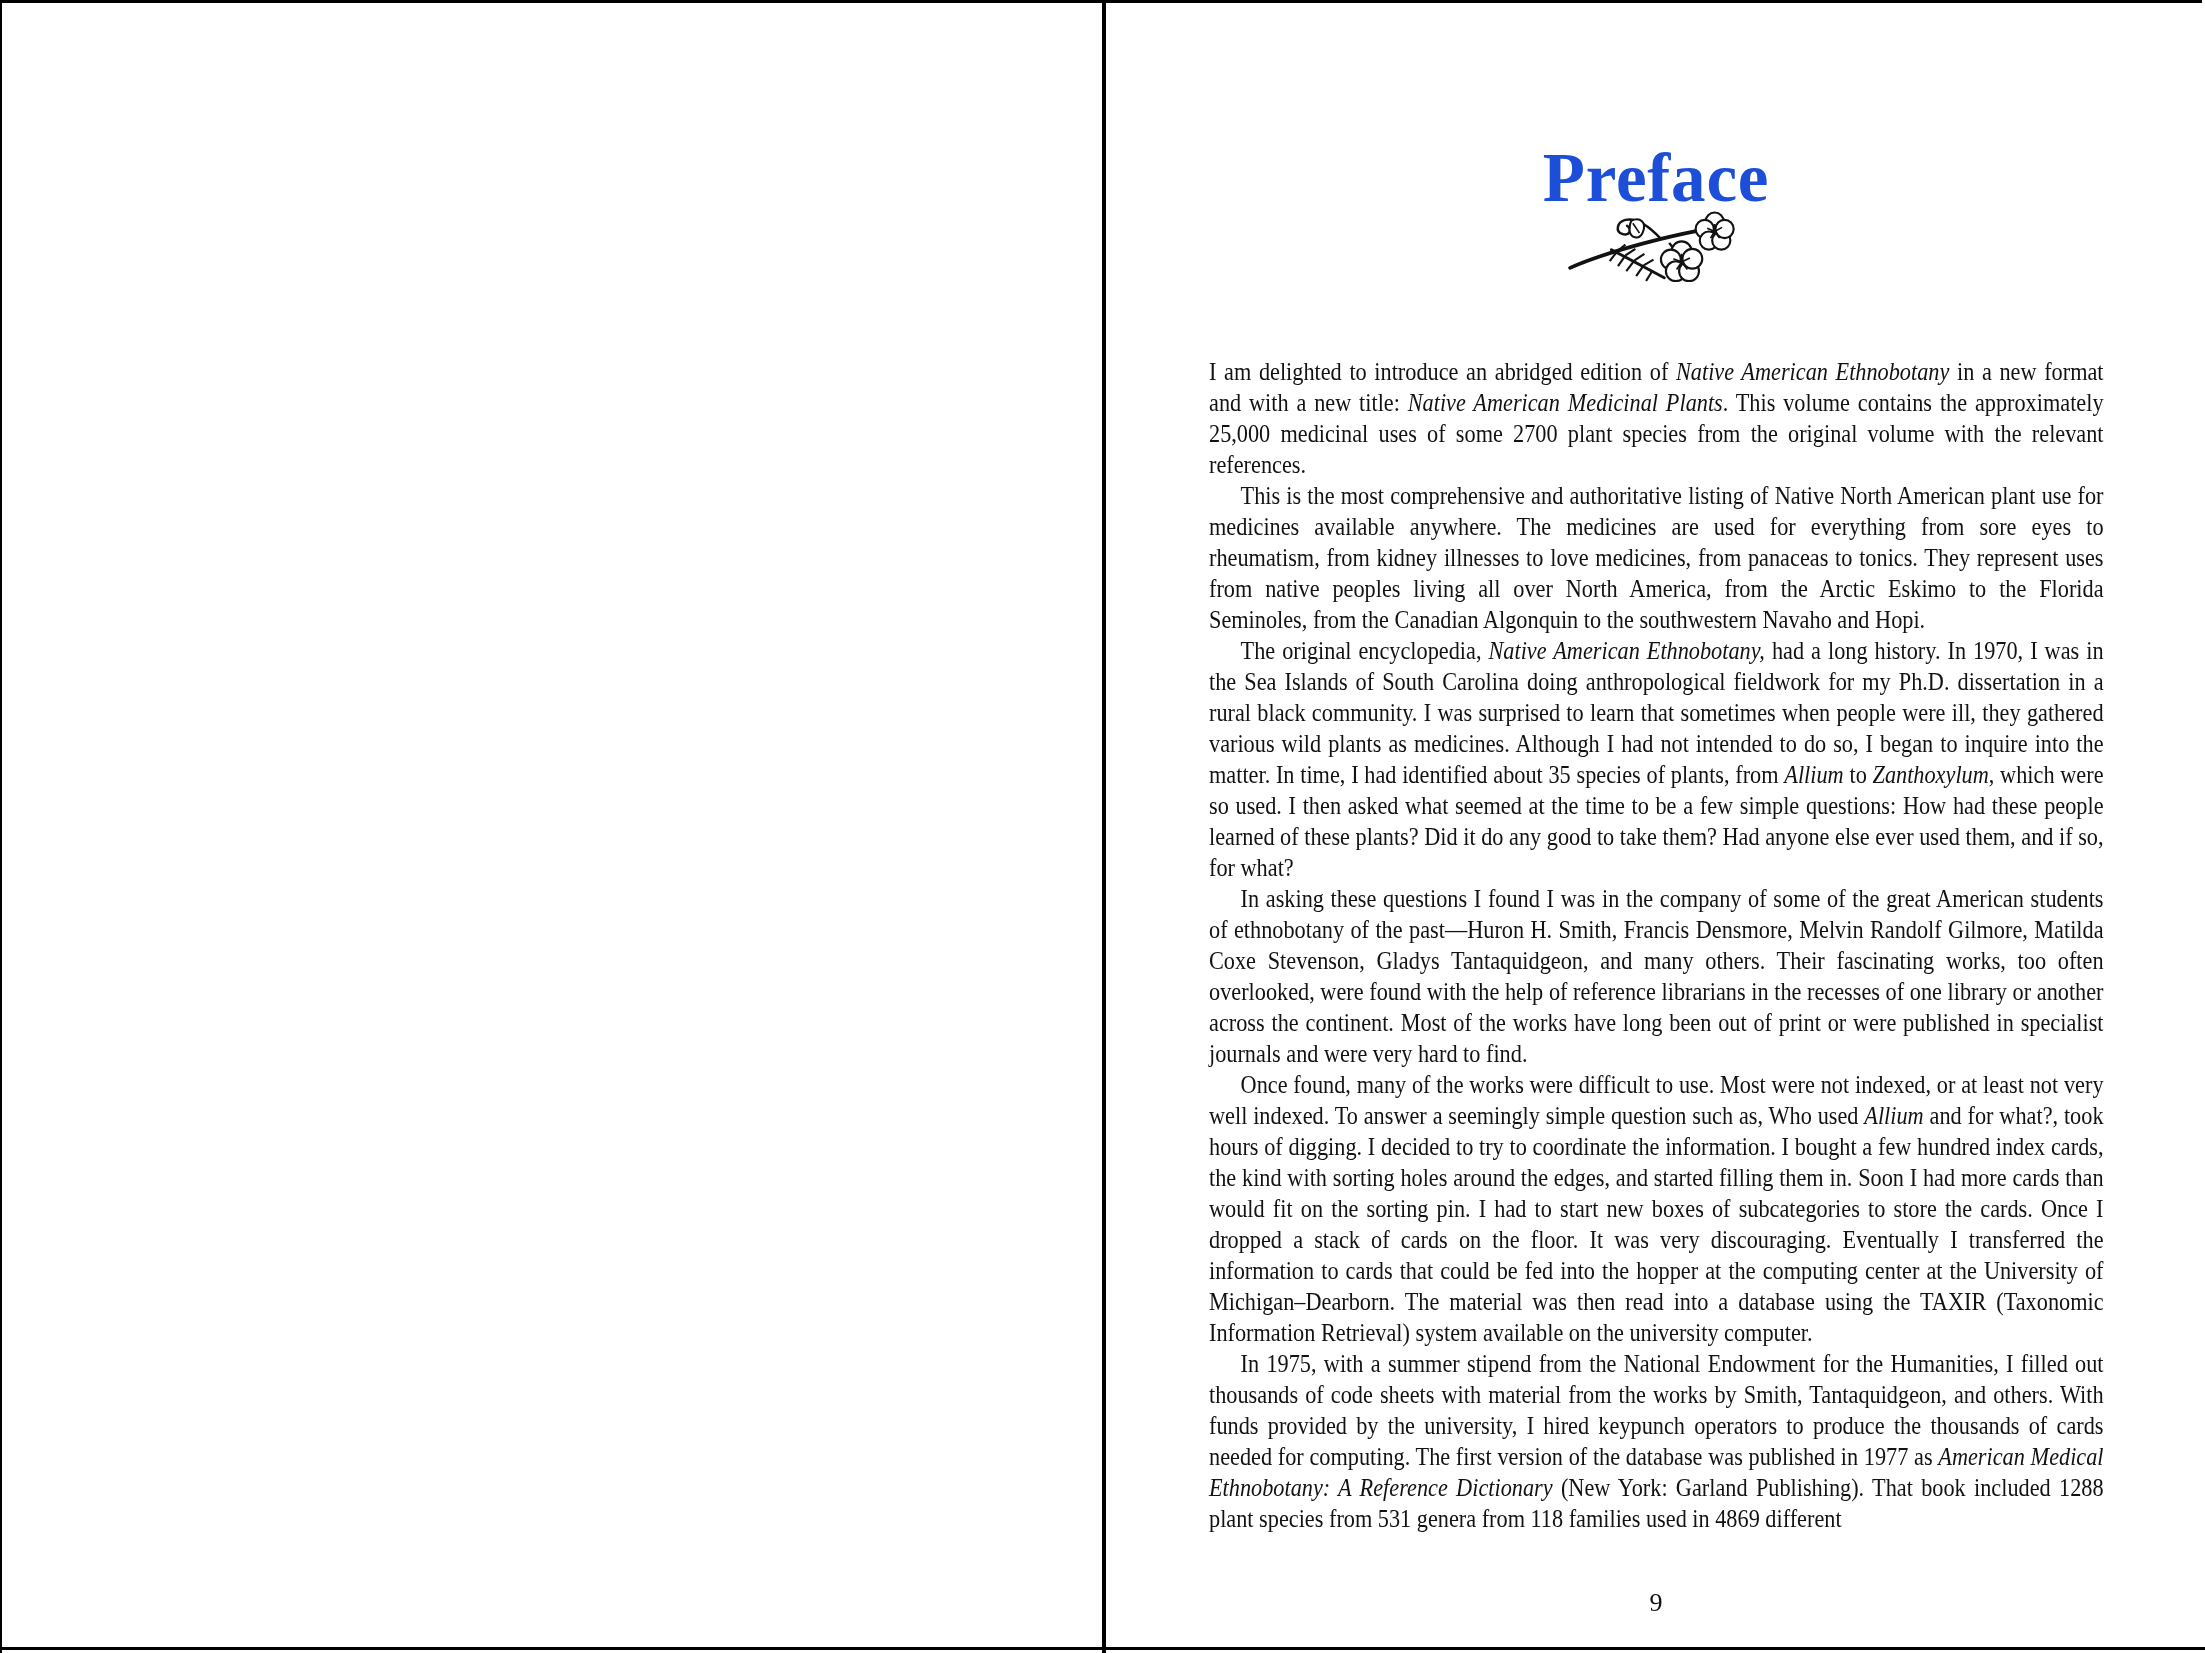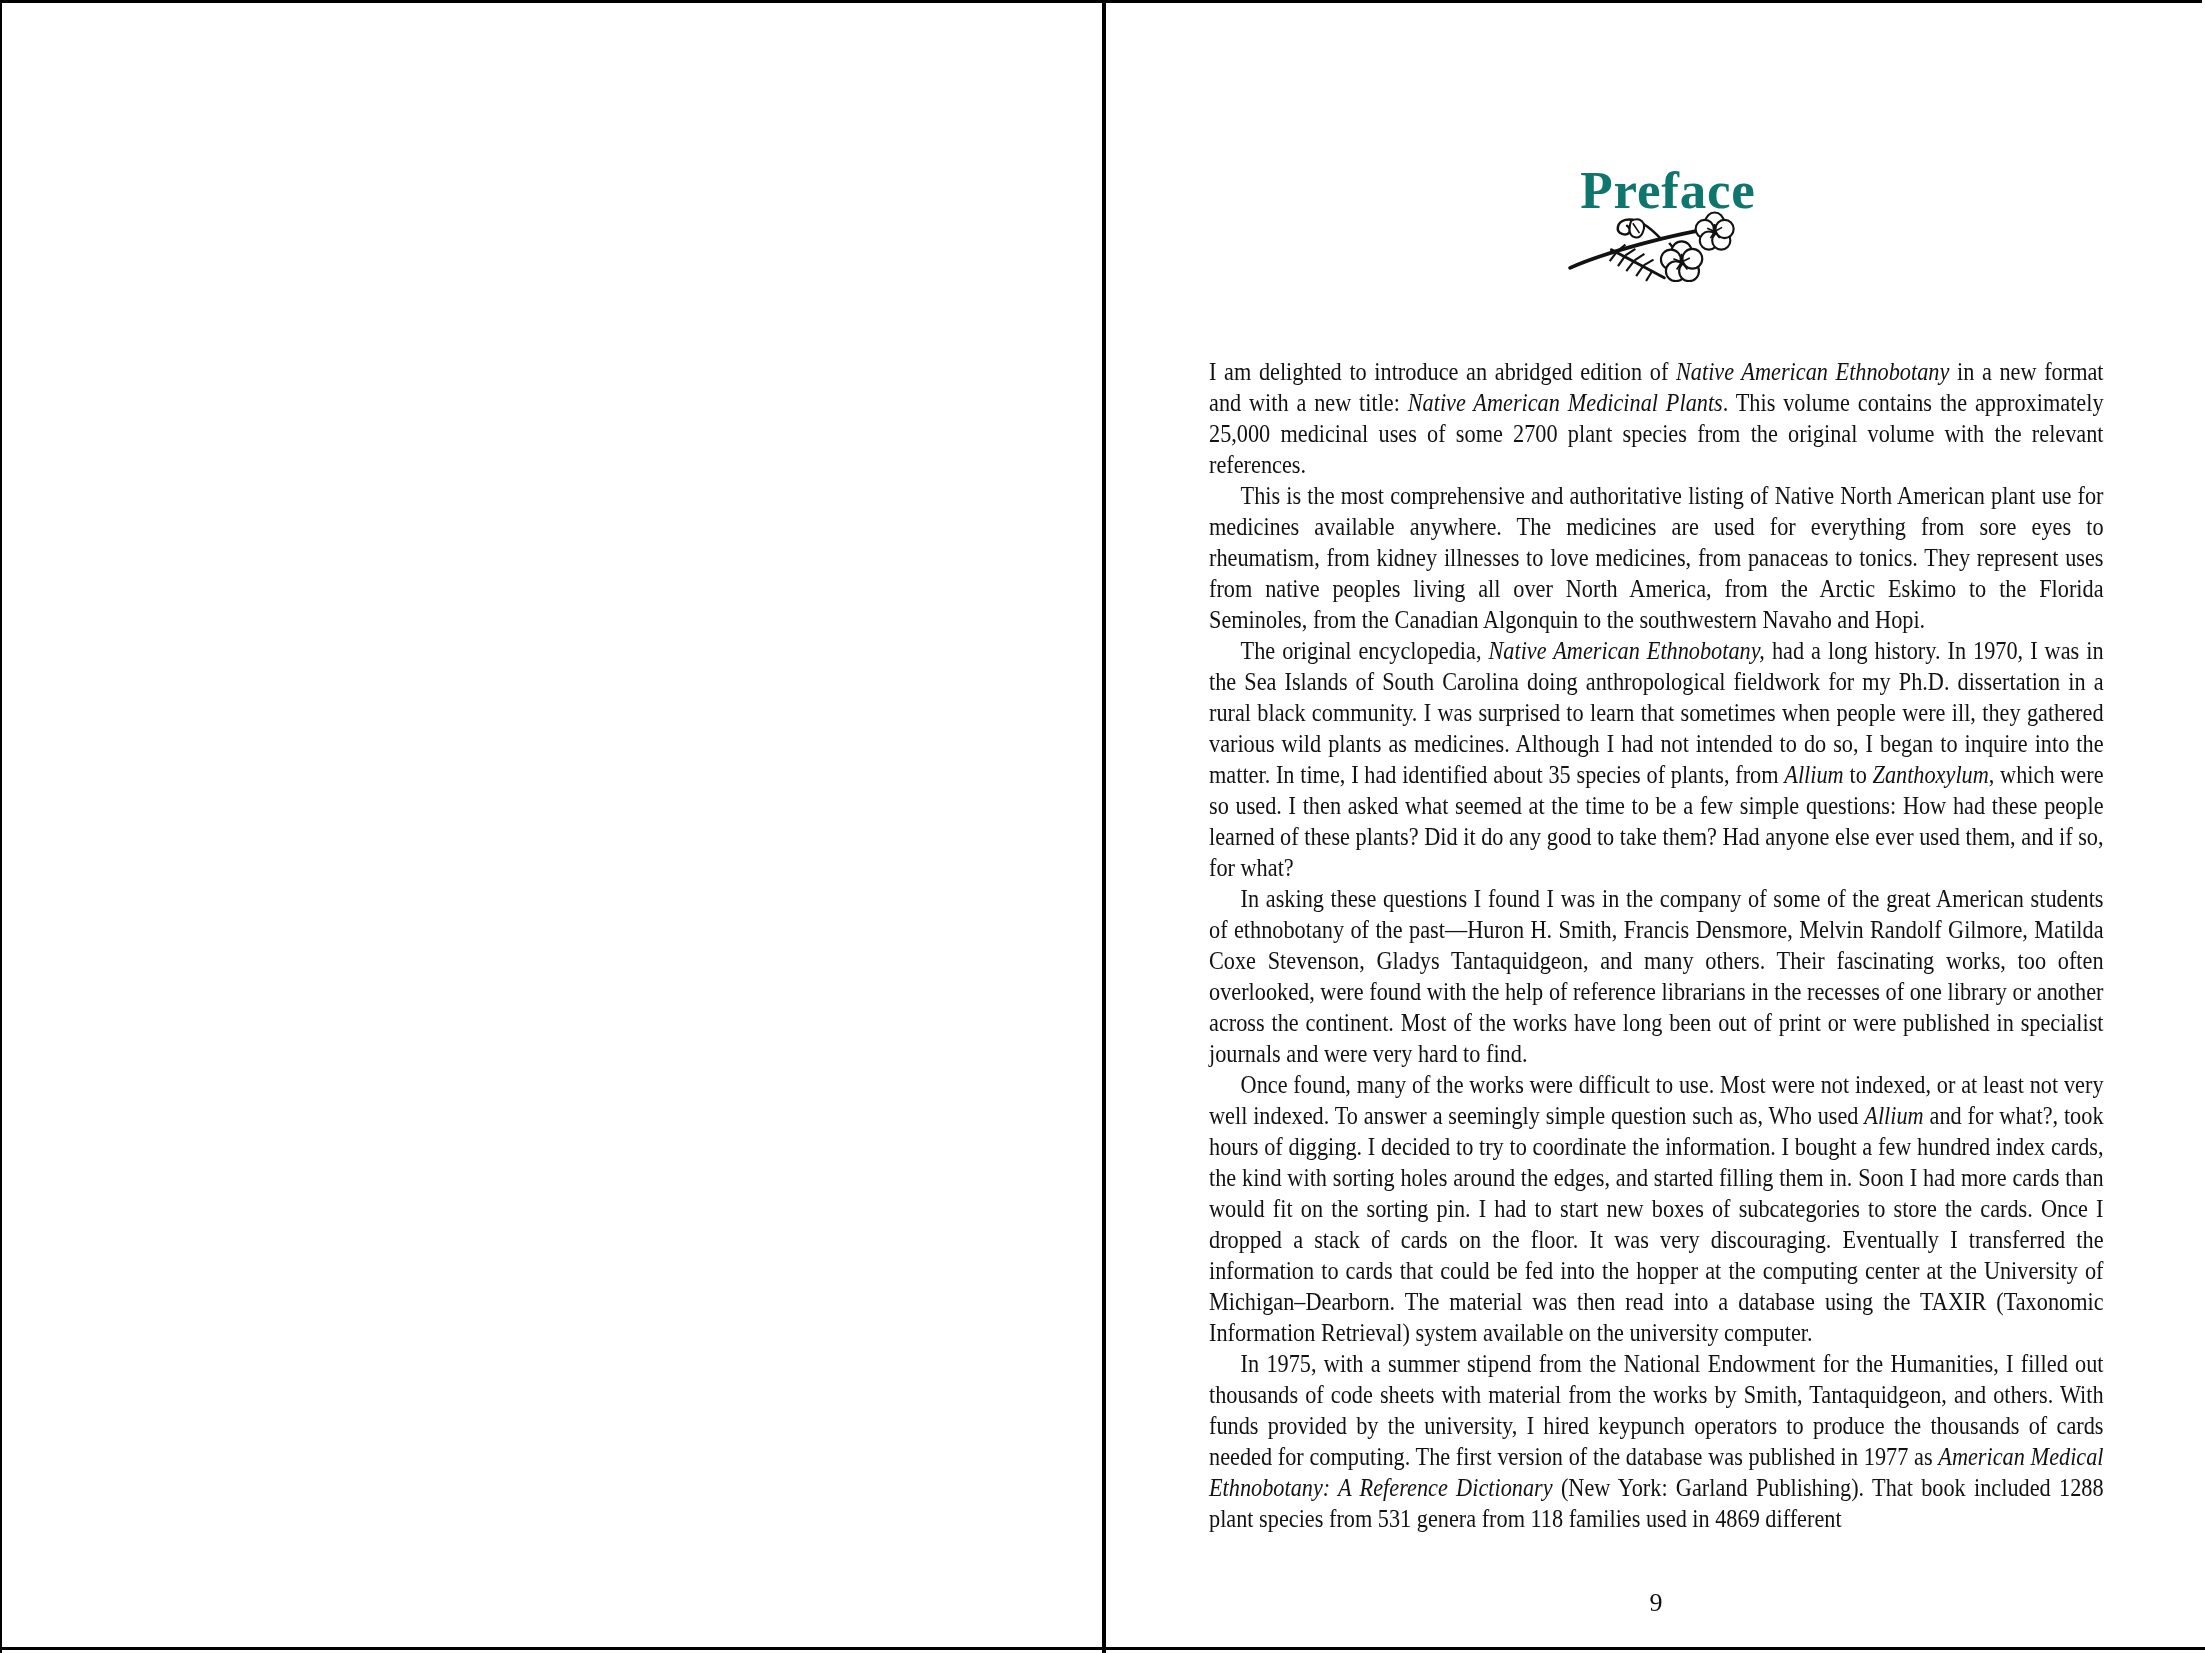--- a/index.html
+++ b/index.html
@@ -33,27 +33,27 @@
     left: 1106px; top: 0;
     width: 1099px; height: 1654px;
     background: #ffffff;
   }
 
   .chapter-title {
     position: absolute;
     left: 103px;
     top: 149px;
     width: 894px;
-    margin: 12px;
+    margin: 0;
     text-align: center;
-    font-size: 53px;
+    font-size: 69px;
     line-height: 59px;
     font-weight: 700;
     letter-spacing: 0.8px;
-    color: #0f766e;
+    color: #1d4ed8;
   }
   .ornament {
     position: absolute;
     left: 103px;
     top: 210px;
     width: 894px;
     height: 78px;
     display: flex;
     justify-content: center;
     align-items: flex-start;

